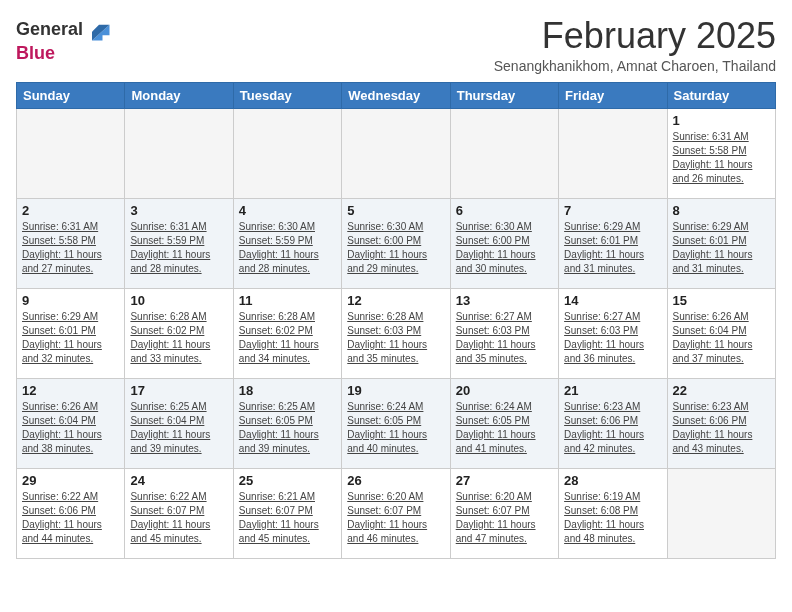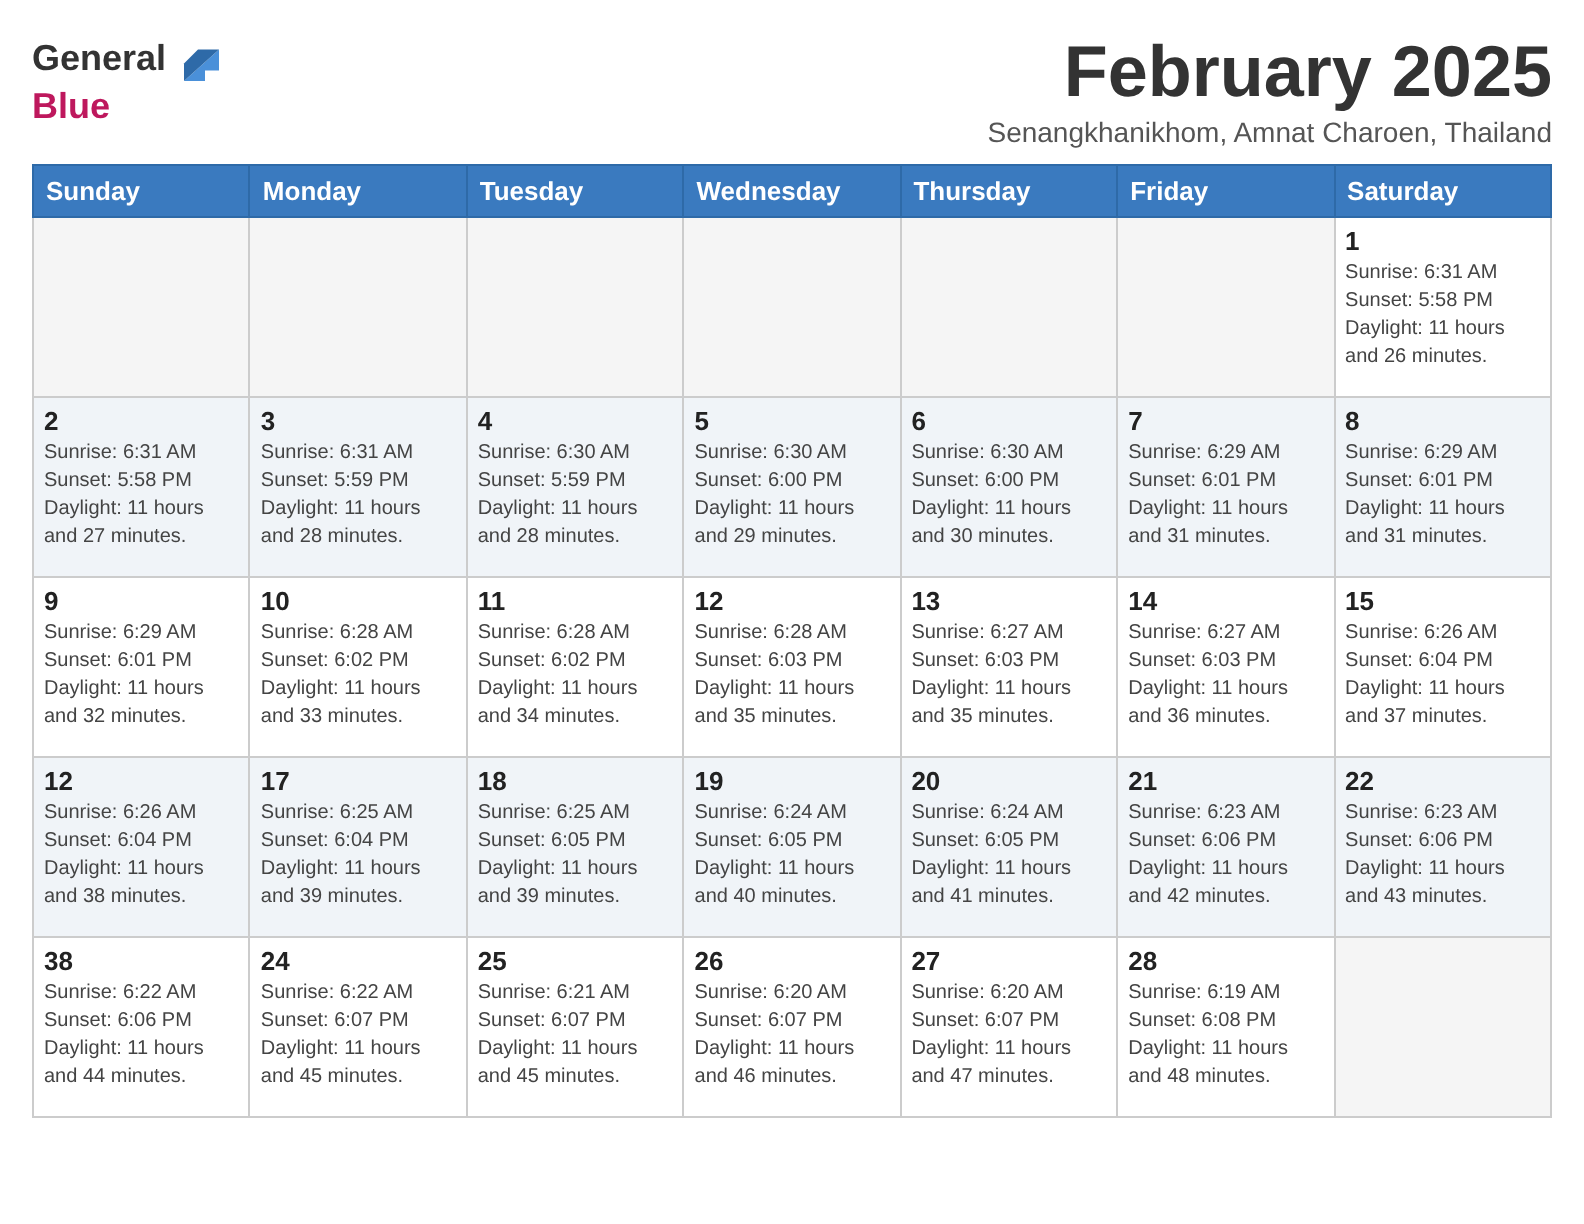--- a/index.html
+++ b/index.html
@@ -30,21 +30,21 @@
     .logo-icon {
       width: 28px;
       height: 28px;
       margin-left: 2px;
     }
     .title-block {
       text-align: right;
     }
     .month-title {
       font-size: 36px;
-      font-weight: bold;
+      font-weight: normal;
       color: #333;
       line-height: 1.1;
     }
     .location-subtitle {
       font-size: 14px;
       color: #555;
       margin-top: 2px;
     }
     .calendar-table {
       width: 100%;
@@ -79,20 +79,21 @@
     .day-number {
       font-size: 13px;
       font-weight: bold;
       color: #222;
       margin-bottom: 2px;
     }
     .day-info {
       font-size: 10px;
       color: #444;
       line-height: 1.4;
+      text-decoration: underline;
     }
     .row-alt td {
       background: #f0f4f8;
     }
   </style>
 </head>
 <body>
 
 <div class="header-area">
   <div class="logo">
@@ -289,21 +290,21 @@
         <td>
           <div class="day-number">22</div>
           <div class="day-info" style="white-space: pre-line;">Sunrise: 6:23 AM
 Sunset: 6:06 PM
 Daylight: 11 hours
 and 43 minutes.</div>
         </td>
       </tr>
       <tr>
         <td>
-          <div class="day-number">38</div>
+          <div class="day-number">29</div>
           <div class="day-info" style="white-space: pre-line;">Sunrise: 6:22 AM
 Sunset: 6:06 PM
 Daylight: 11 hours
 and 44 minutes.</div>
         </td>
         <td>
           <div class="day-number">24</div>
           <div class="day-info" style="white-space: pre-line;">Sunrise: 6:22 AM
 Sunset: 6:07 PM
 Daylight: 11 hours

